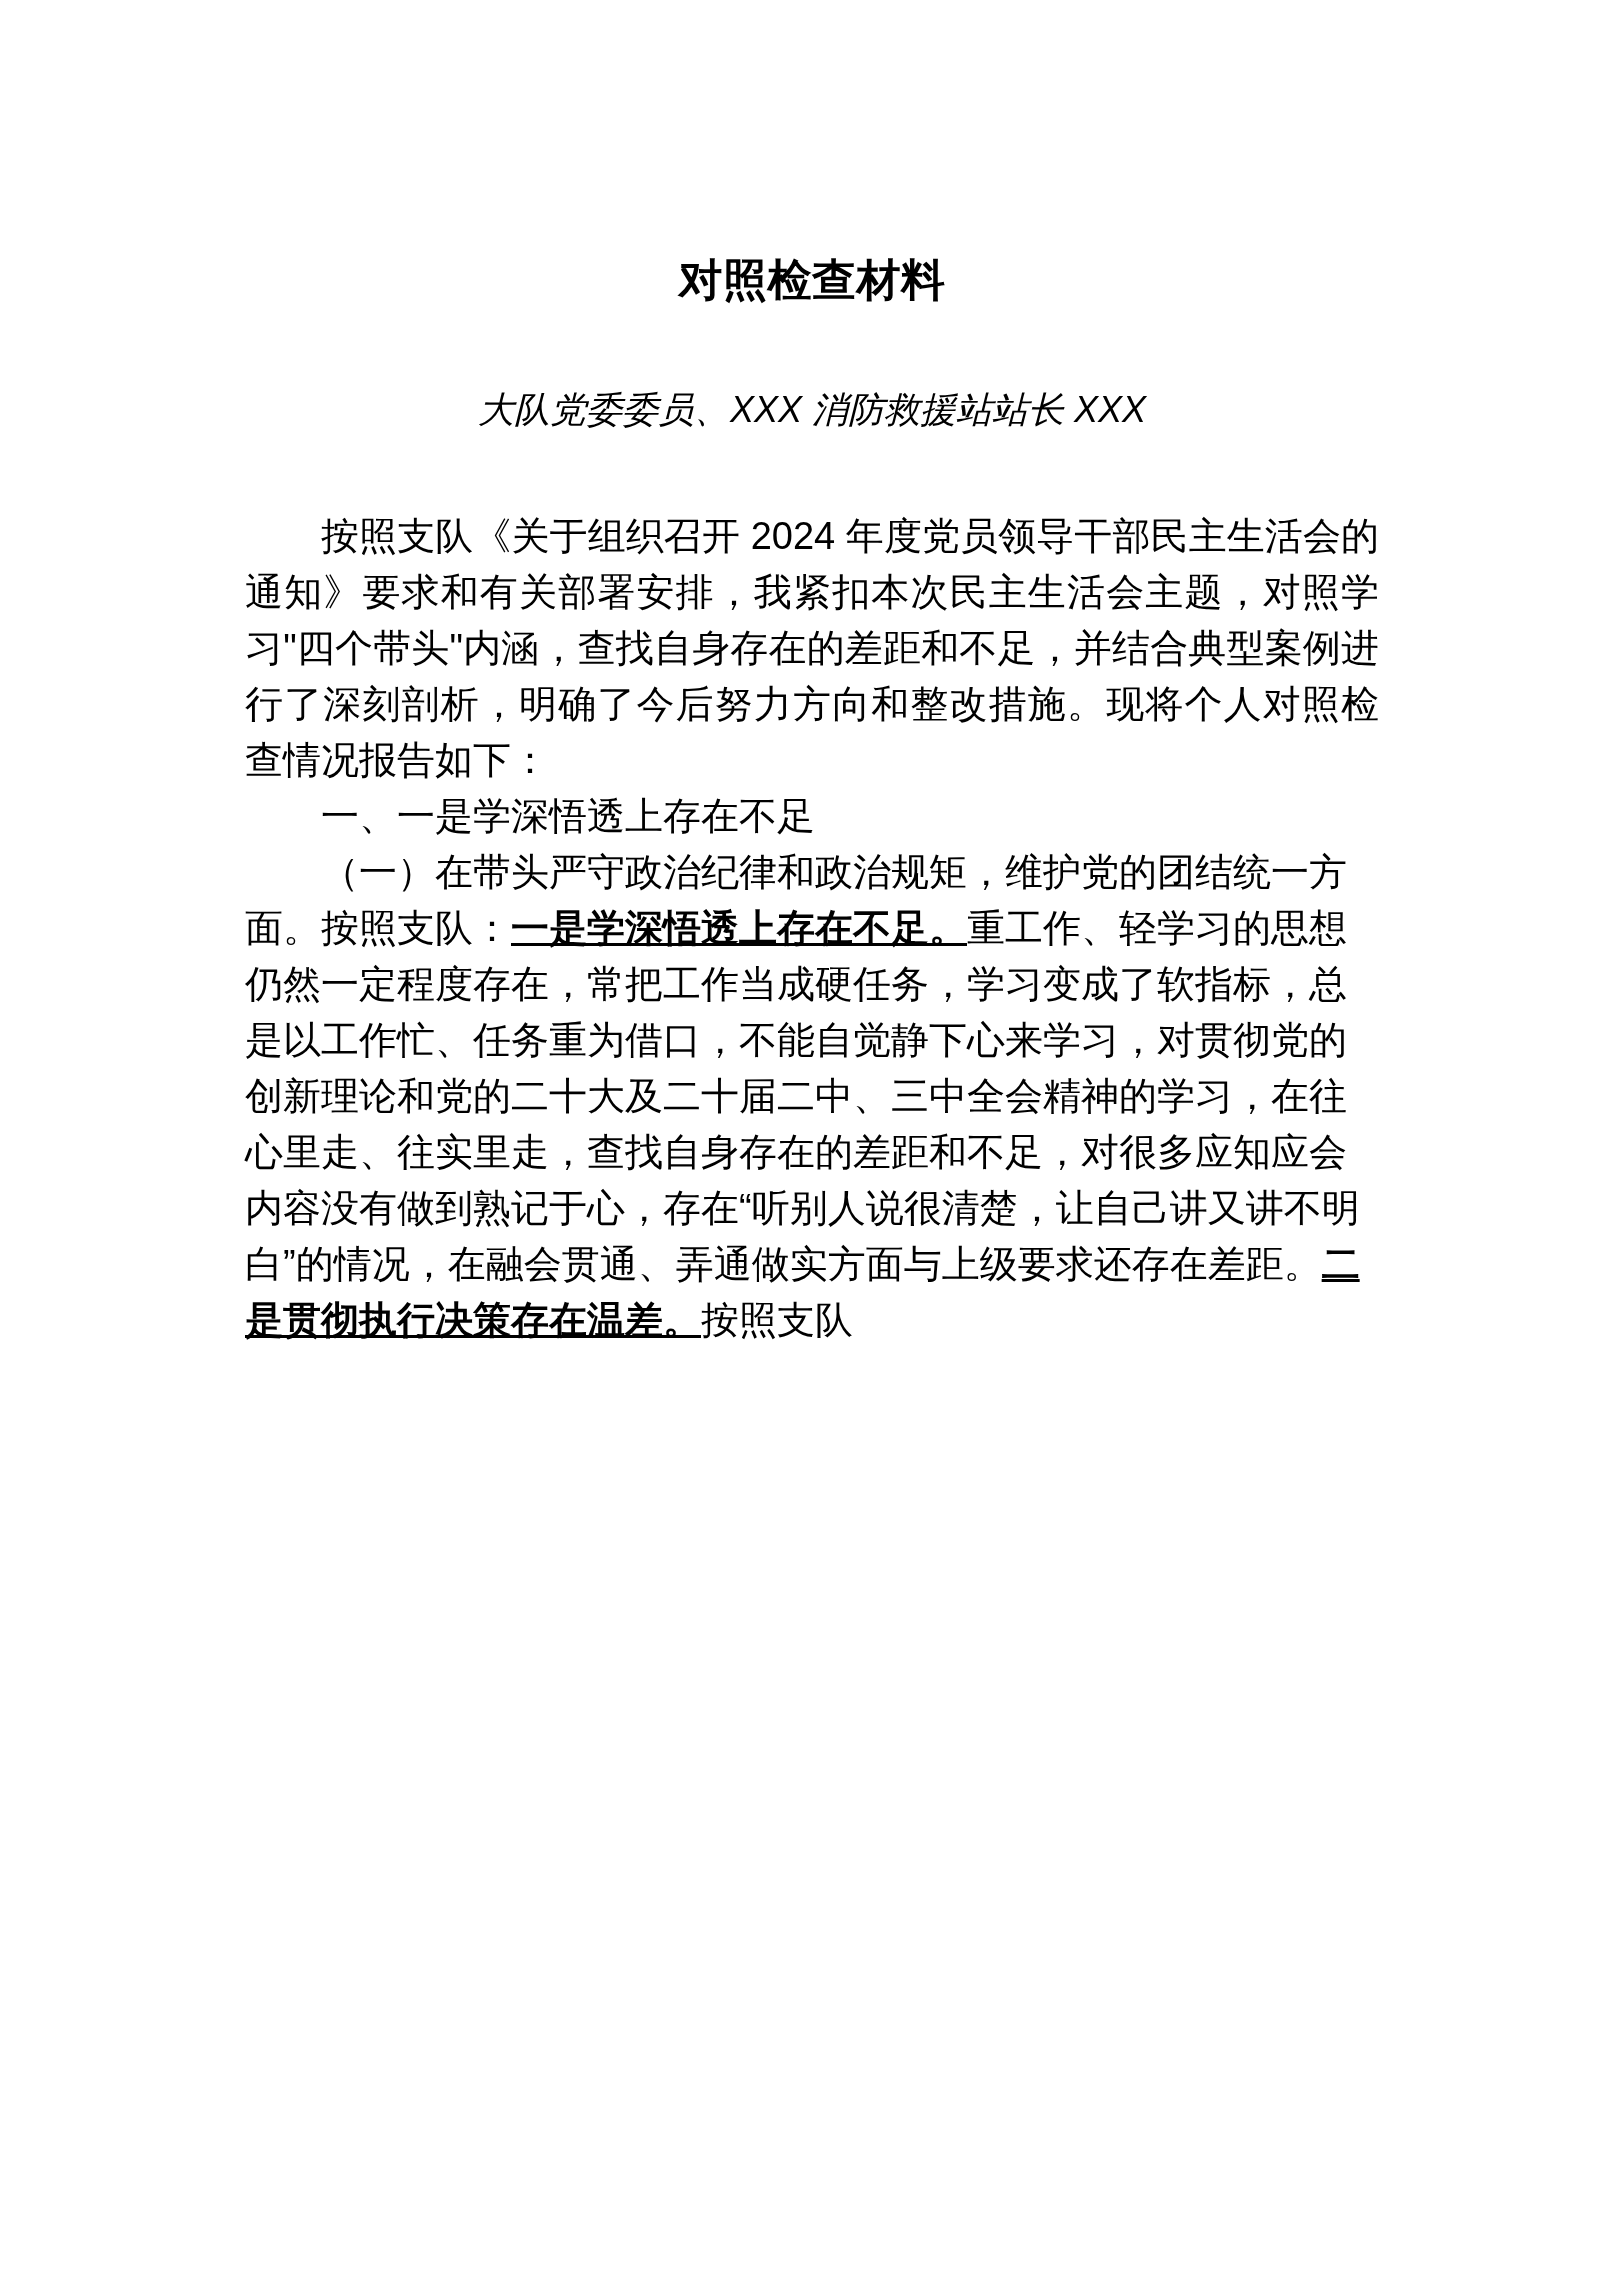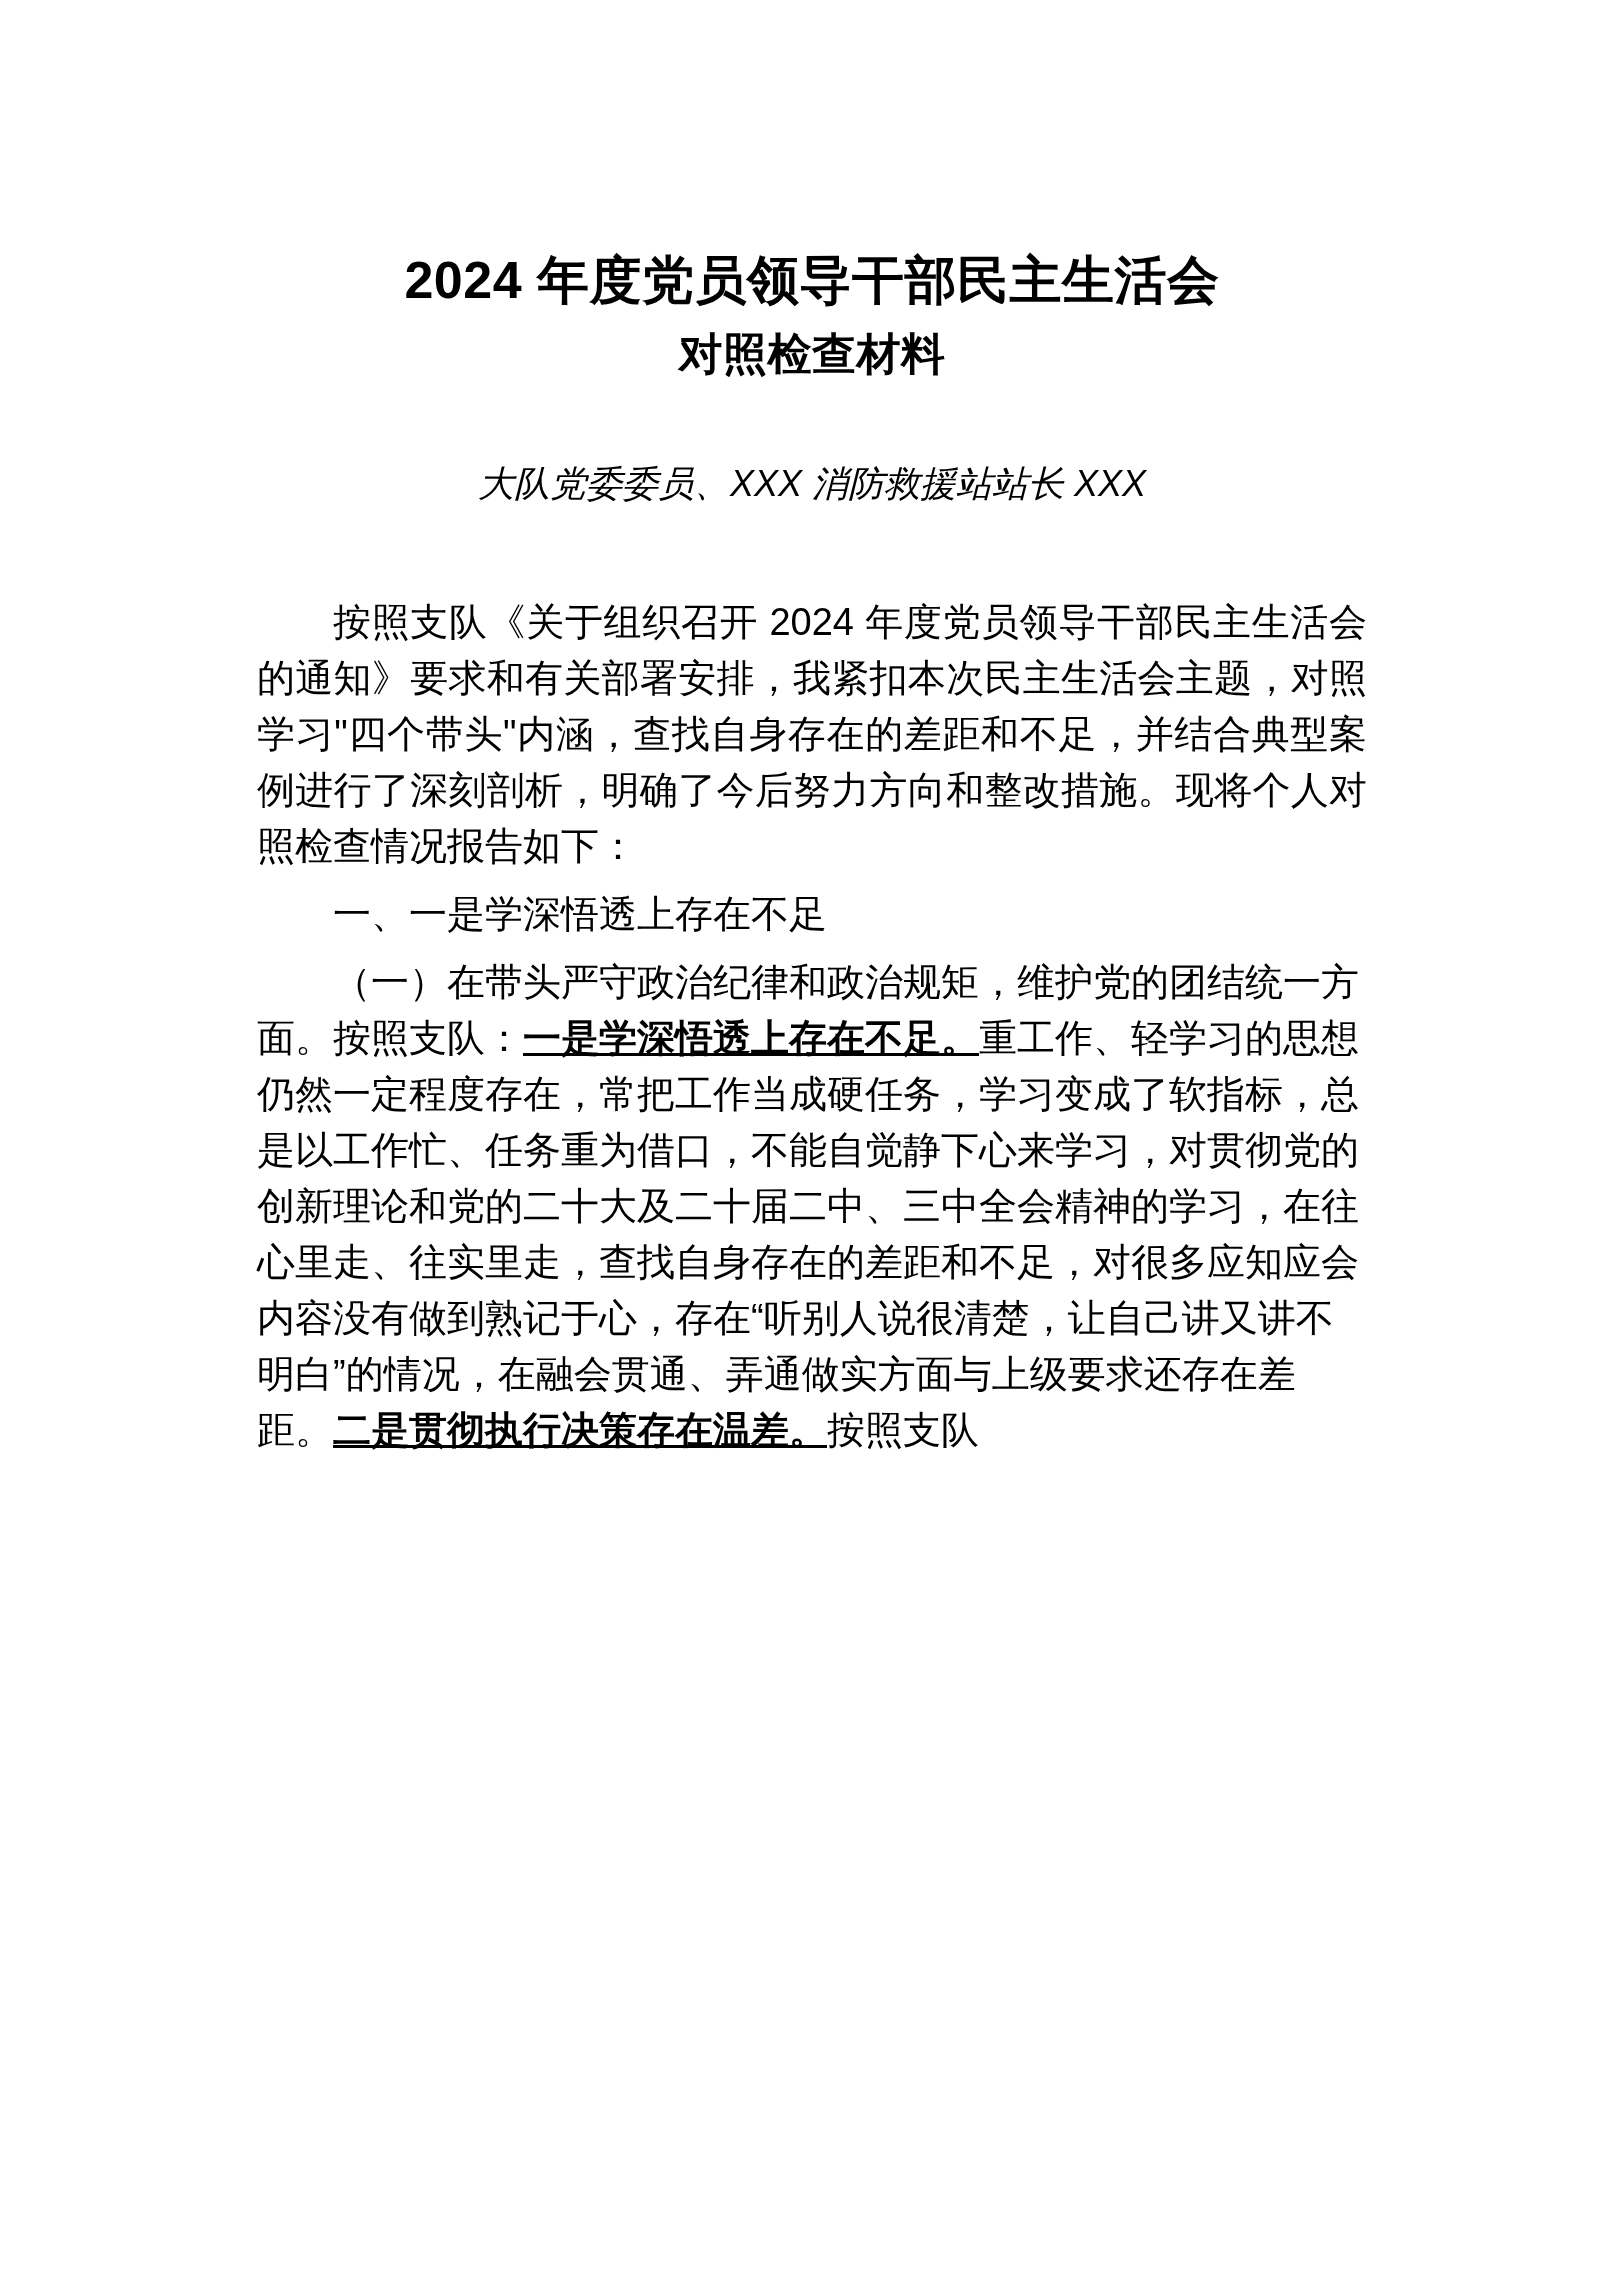--- a/index.html
+++ b/index.html
@@ -51,42 +51,41 @@
     line-height: 55px;
     white-space: nowrap;
     font-style: italic;
   }
 
   
   .body-block {
     padding-top: 71px;
   }
   p.para {
-    margin: 12px;
+    margin: 0;
     font-size: 38px;
     line-height: 56px;
     text-align: justify;
     text-justify: inter-character;
     text-indent: 2em;
     font-weight: 400;
     word-break: break-all;
   }
   b.em { font-weight: 700; text-decoration: underline; }
 
   
   p.para:last-child { text-align: left; }
 </style>
 </head>
 <body>
 
 <div class="page">
   <div class="content">
 
     <h1 class="doc-title">
-      <span class="tline line1">2024 年度党员领导干部民主生活会</span>
       <span class="tline line2">对照检查材料</span>
     </h1>
 
     <div class="doc-subtitle">大队党委委员、XXX 消防救援站站长 XXX</div>
 
     <div class="body-block">
       <p class="para"><span>按照支队《关于组织召开 2024 年度党员领导干部民主生活会的通知》要求和有关部署安排，我紧扣本次民主生活会主题，对照学习"四个带头"内涵，查找自身存在的差距和不足，并结合典型案例进行了深刻剖析，明确了今后努力方向和整改措施。现将个人对照检查情况报告如下：</span></p>
       <p class="para"><span>一、一是学深悟透上存在不足</span></p>
       <p class="para"><span>（一）在带头严守政治纪律和政治规矩，维护党的团结统一方面。按照支队：</span><b class="em">一是学深悟透上存在不足。</b><span>重工作、轻学习的思想仍然一定程度存在，常把工作当成硬任务，学习变成了软指标，总是以工作忙、任务重为借口，不能自觉静下心来学习，对贯彻党的创新理论和党的二十大及二十届二中、三中全会精神的学习，在往心里走、往实里走，查找自身存在的差距和不足，对很多应知应会内容没有做到熟记于心，存在“听别人说很清楚，让自己讲又讲不明白”的情况，在融会贯通、弄通做实方面与上级要求还存在差距。</span><b class="em">二是贯彻执行决策存在温差。</b><span>按照支队</span></p>
     </div>

